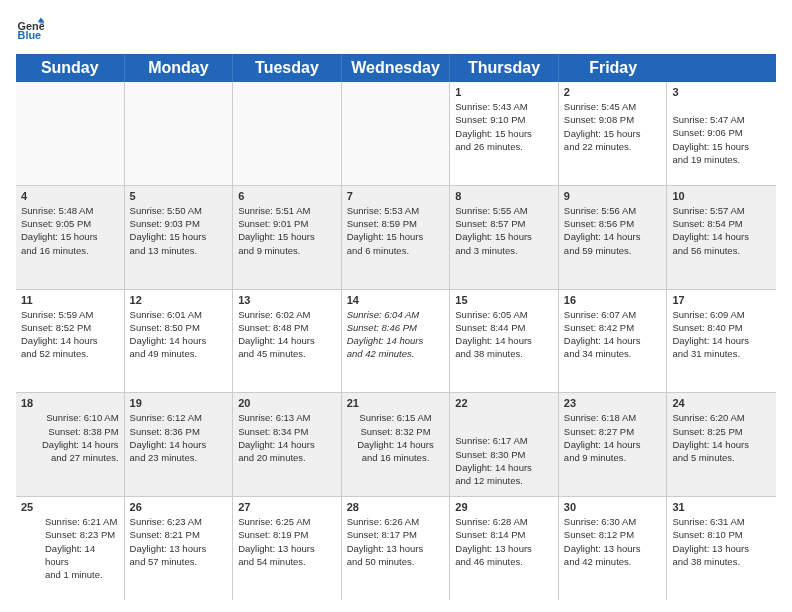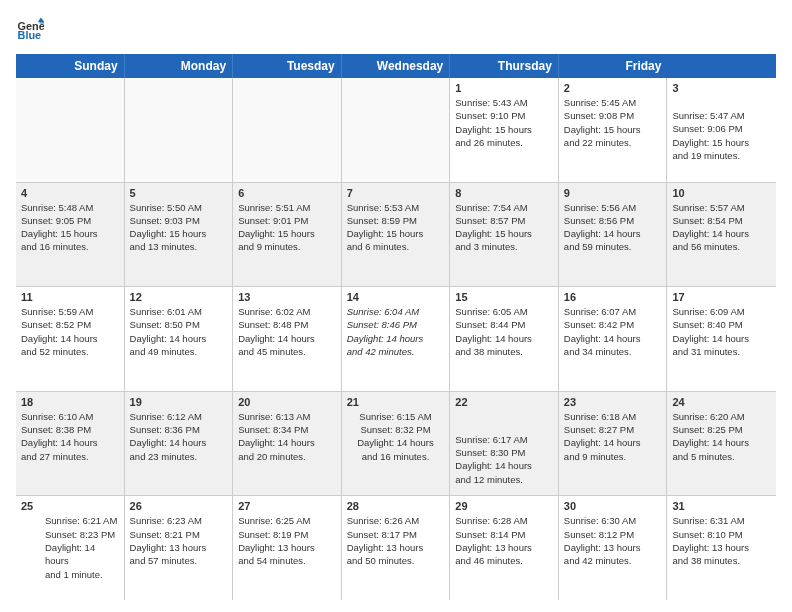--- a/index.html
+++ b/index.html
@@ -50,23 +50,23 @@
       flex-direction: column;
     }
     .cal-header-row {
       display: grid;
       grid-template-columns: repeat(7, 1fr);
       background: #2166b8;
     }
     .cal-header-cell {
       color: #fff;
       font-weight: bold;
-      font-size: 12px;
+      font-size: 16px;
       padding: 5px 6px;
-      text-align: right;
+      text-align: center;
       border-right: 1px solid #3a7fc5;
     }
     .cal-header-cell:last-child { border-right: none; }
     .cal-body {
       flex: 1;
       display: flex;
       flex-direction: column;
     }
     .cal-row {
       display: grid;
@@ -186,21 +186,21 @@
           </div>
           <div class="cal-cell shaded">
             <span class="day-num">7</span>
             <div class="cell-info" style="white-space: pre-line;">Sunrise: 5:53 AM
 Sunset: 8:59 PM
 Daylight: 15 hours
 and 6 minutes.</div>
           </div>
           <div class="cal-cell shaded">
             <span class="day-num">8</span>
-            <div class="cell-info" style="white-space: pre-line;">Sunrise: 7:54 AM
+            <div class="cell-info" style="white-space: pre-line;">Sunrise: 5:55 AM
 Sunset: 8:57 PM
 Daylight: 15 hours
 and 3 minutes.</div>
           </div>
           <div class="cal-cell shaded">
             <span class="day-num">9</span>
             <div class="cell-info" style="white-space: pre-line;">Sunrise: 5:56 AM
 Sunset: 8:56 PM
 Daylight: 14 hours
 and 59 minutes.</div>
@@ -260,21 +260,21 @@
             <span class="day-num">17</span>
             <div class="cell-info" style="white-space: pre-line;">Sunrise: 6:09 AM
 Sunset: 8:40 PM
 Daylight: 14 hours
 and 31 minutes.</div>
           </div>
         </div>
         <div class="cal-row">
           <div class="cal-cell shaded">
             <span class="day-num">18</span>
-            <div class="cell-info" style="white-space: pre-line;">Sunrise: 6:10 AM
+            <div class="cell-info" style="white-space: pre-line; text-align: right;">Sunrise: 6:10 AM
 Sunset: 8:38 PM
 Daylight: 14 hours
 and 27 minutes.</div>
           </div>
           <div class="cal-cell shaded">
             <span class="day-num">19</span>
             <div class="cell-info" style="white-space: pre-line;">Sunrise: 6:12 AM
 Sunset: 8:36 PM
 Daylight: 14 hours
 and 23 minutes.</div>

